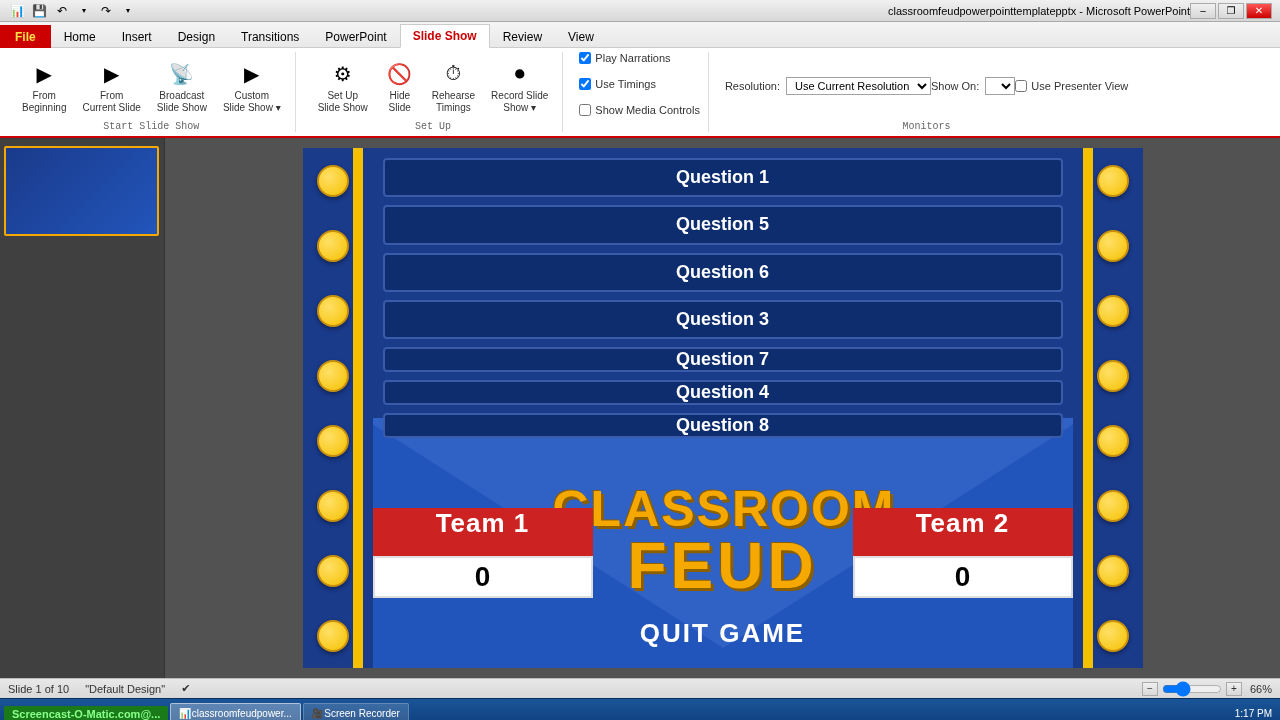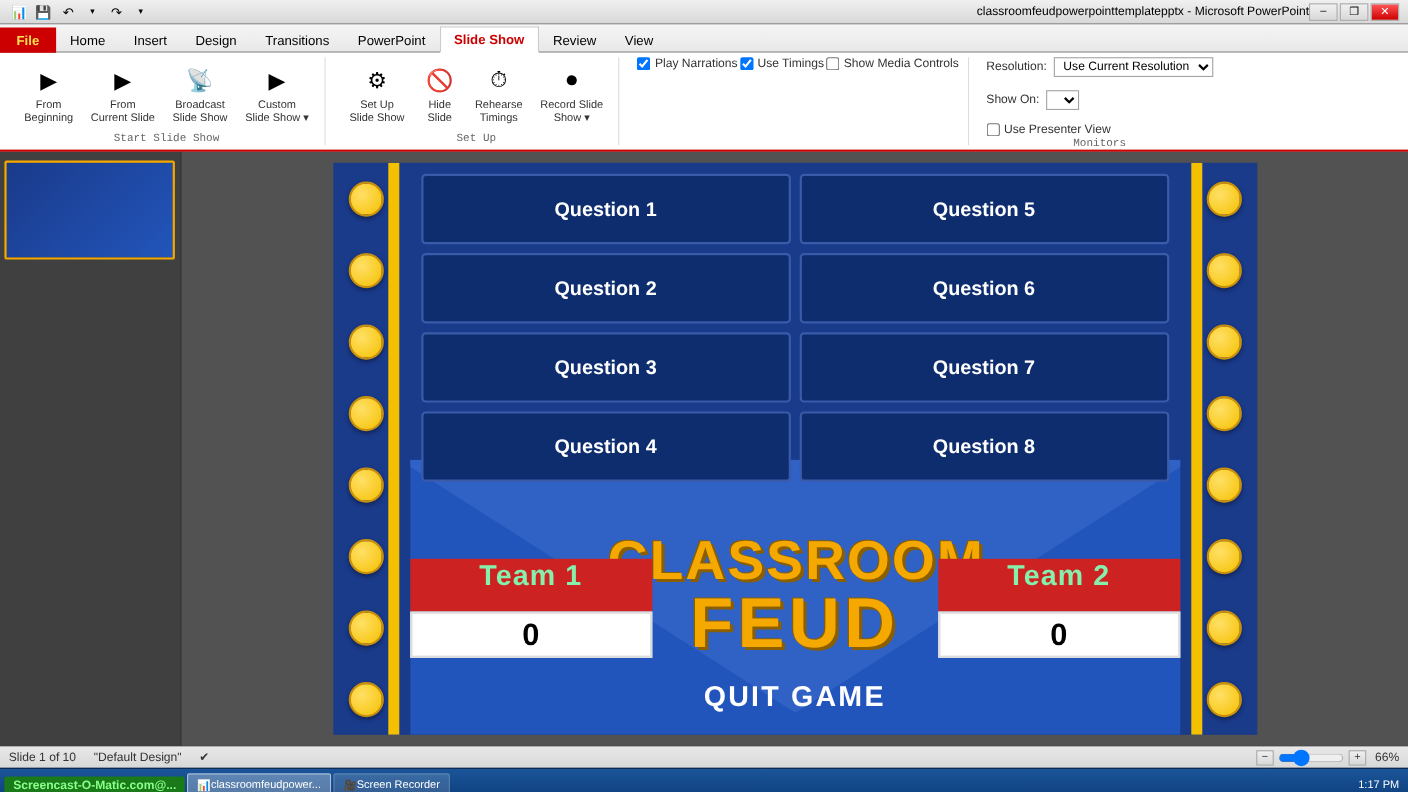--- a/index.html
+++ b/index.html
@@ -222,21 +222,21 @@
     .border-stripe-right { right: 50px; }
 
     
     .question-grid {
       position: absolute;
       top: 10px;
       left: 70px;
       right: 70px;
       height: 280px;
       display: grid;
-      grid-template-columns: 1fr 1fr;
+      grid-template-columns: 1fr;
       grid-template-rows: repeat(4, 1fr);
       gap: 8px;
       padding: 0 10px;
       z-index: 4;
     }
     .question-btn {
       background: #0d2d6e;
       border: 2px solid #3a5aaa;
       color: white;
       font-size: 18px;
@@ -315,21 +315,21 @@
     }
     .team-section {
       width: 220px;
       display: flex;
       flex-direction: column;
     }
     .team-name-btn {
       height: 48px;
       background: #cc2222;
       border: none;
-      color: #86efac;
+      color: #ffffff;
       font-size: 26px;
       font-weight: bold;
       font-family: Impact, Arial Black, sans-serif;
       letter-spacing: 1px;
       cursor: pointer;
       text-align: center;
     }
     .team-score-box {
       height: 42px;
       background: white;
@@ -545,38 +545,38 @@
       </div>
       <div class="ribbon-btn">
         <div class="icon">⏺</div>
         <div class="label">Record Slide<br>Show ▾</div>
       </div>
     </div>
     <div class="ribbon-group-label">Set Up</div>
   </div>
 
   <div class="ribbon-group">
-    <div class="ribbon-group-buttons" style="flex-direction:row; align-items:flex-start; gap:2px;">
+    <div class="ribbon-group-buttons" style="flex-direction:column; align-items:flex-start; gap:14px;">
       <div class="ribbon-check-item">
         <input type="checkbox" checked="" style="">
         <span>Play Narrations</span>
       </div>
       <div class="ribbon-check-item">
         <input type="checkbox" checked="" style="">
         <span>Use Timings</span>
       </div>
       <div class="ribbon-check-item">
         <input type="checkbox" style="">
         <span>Show Media Controls</span>
       </div>
     </div>
   </div>
 
   <div class="ribbon-group">
-    <div style="display:flex;flex-direction:column;gap:12px;flex:1;justify-content:center;">
+    <div style="display:flex;flex-direction:row;gap:0;flex:1;justify-content:center;">
       <div class="monitor-row">
         <span class="monitor-label">Resolution:</span>
         <select class="monitor-select">
           <option>Use Current Resolution</option>
         </select>
       </div>
       <div class="monitor-row">
         <span class="monitor-label">Show On:</span>
         <select class="monitor-select">
           <option></option>
@@ -628,21 +628,20 @@
         <div class="circle-dot"></div>
         <div class="circle-dot"></div>
       </div>
 
       <div class="border-stripe-left"></div>
       <div class="border-stripe-right"></div>
 
       <div class="question-grid">
         <div class="question-btn">Question 1</div>
         <div class="question-btn">Question 5</div>
-        <div class="question-btn">Question 2</div>
         <div class="question-btn">Question 6</div>
         <div class="question-btn">Question 3</div>
         <div class="question-btn">Question 7</div>
         <div class="question-btn">Question 4</div>
         <div class="question-btn">Question 8</div>
       </div>
 
       <div class="feud-title">
         <div class="feud-classroom">CLASSROOM</div>
         <div class="feud-feud">FEUD</div>

